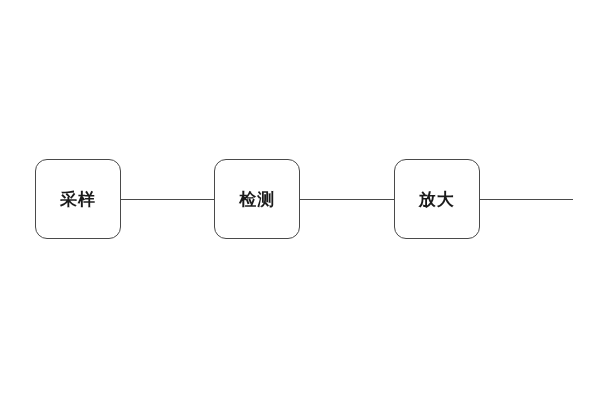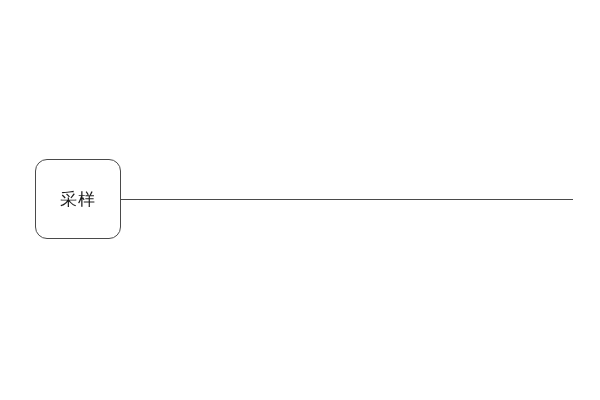--- a/index.html
+++ b/index.html
@@ -20,20 +20,21 @@
   }
 
   .flow-row {
     position: absolute;
     left: 35px;
     top: 159px;
     width: 538px;
     height: 80px;
     display: flex;
     align-items: center;
+    font-weight: bold;
   }
 
   .node {
     width: 86px;
     height: 80px;
     flex: 0 0 86px;
     background: #ffffff;
     border: 1.5px solid #4a4a4a;
     border-radius: 12px;
     display: flex;
@@ -60,21 +61,27 @@
 
 <div class="canvas">
   <div class="flow-row">
 
     <div class="node">
       <span class="node-label">采样</span>
     </div>
 
     <div class="connector"></div>
 
+    <div class="node">
+      <span class="node-label">检测</span>
+    </div>
 
     <div class="connector"></div>
 
+    <div class="node">
+      <span class="node-label">放大</span>
+    </div>
 
     <div class="connector"></div>
 
 
   </div>
 </div>
 
 </body></html>

